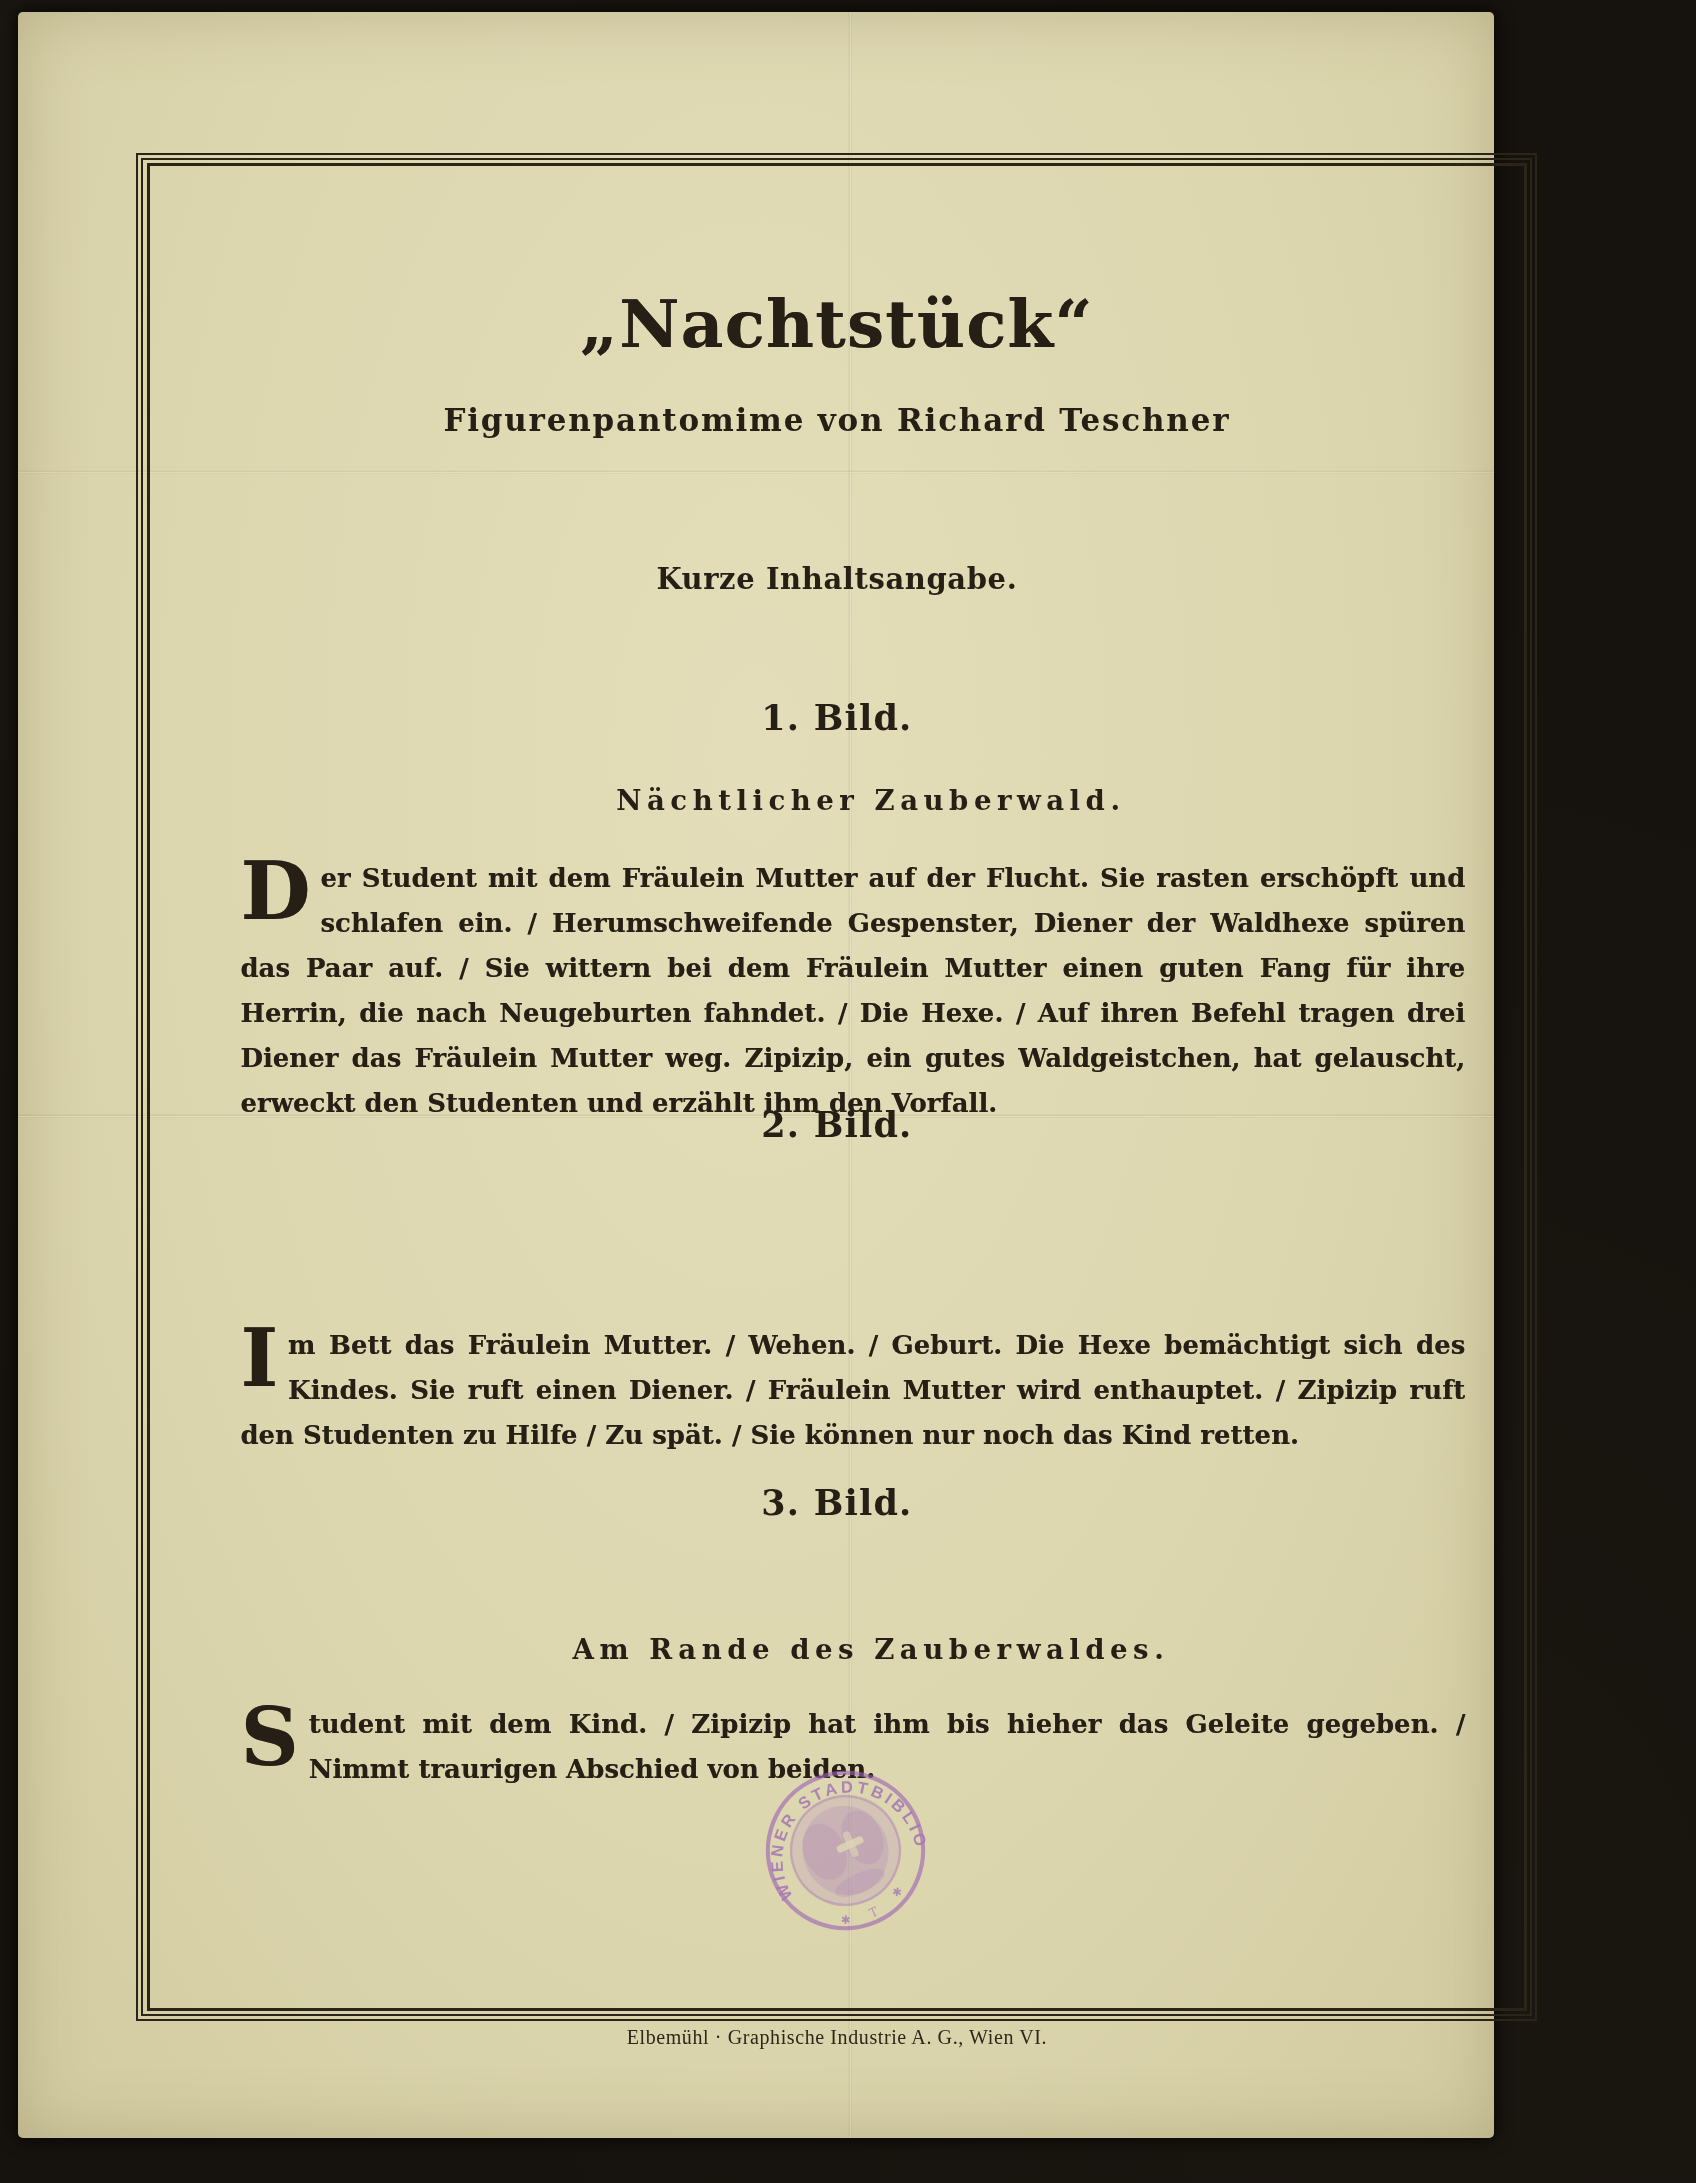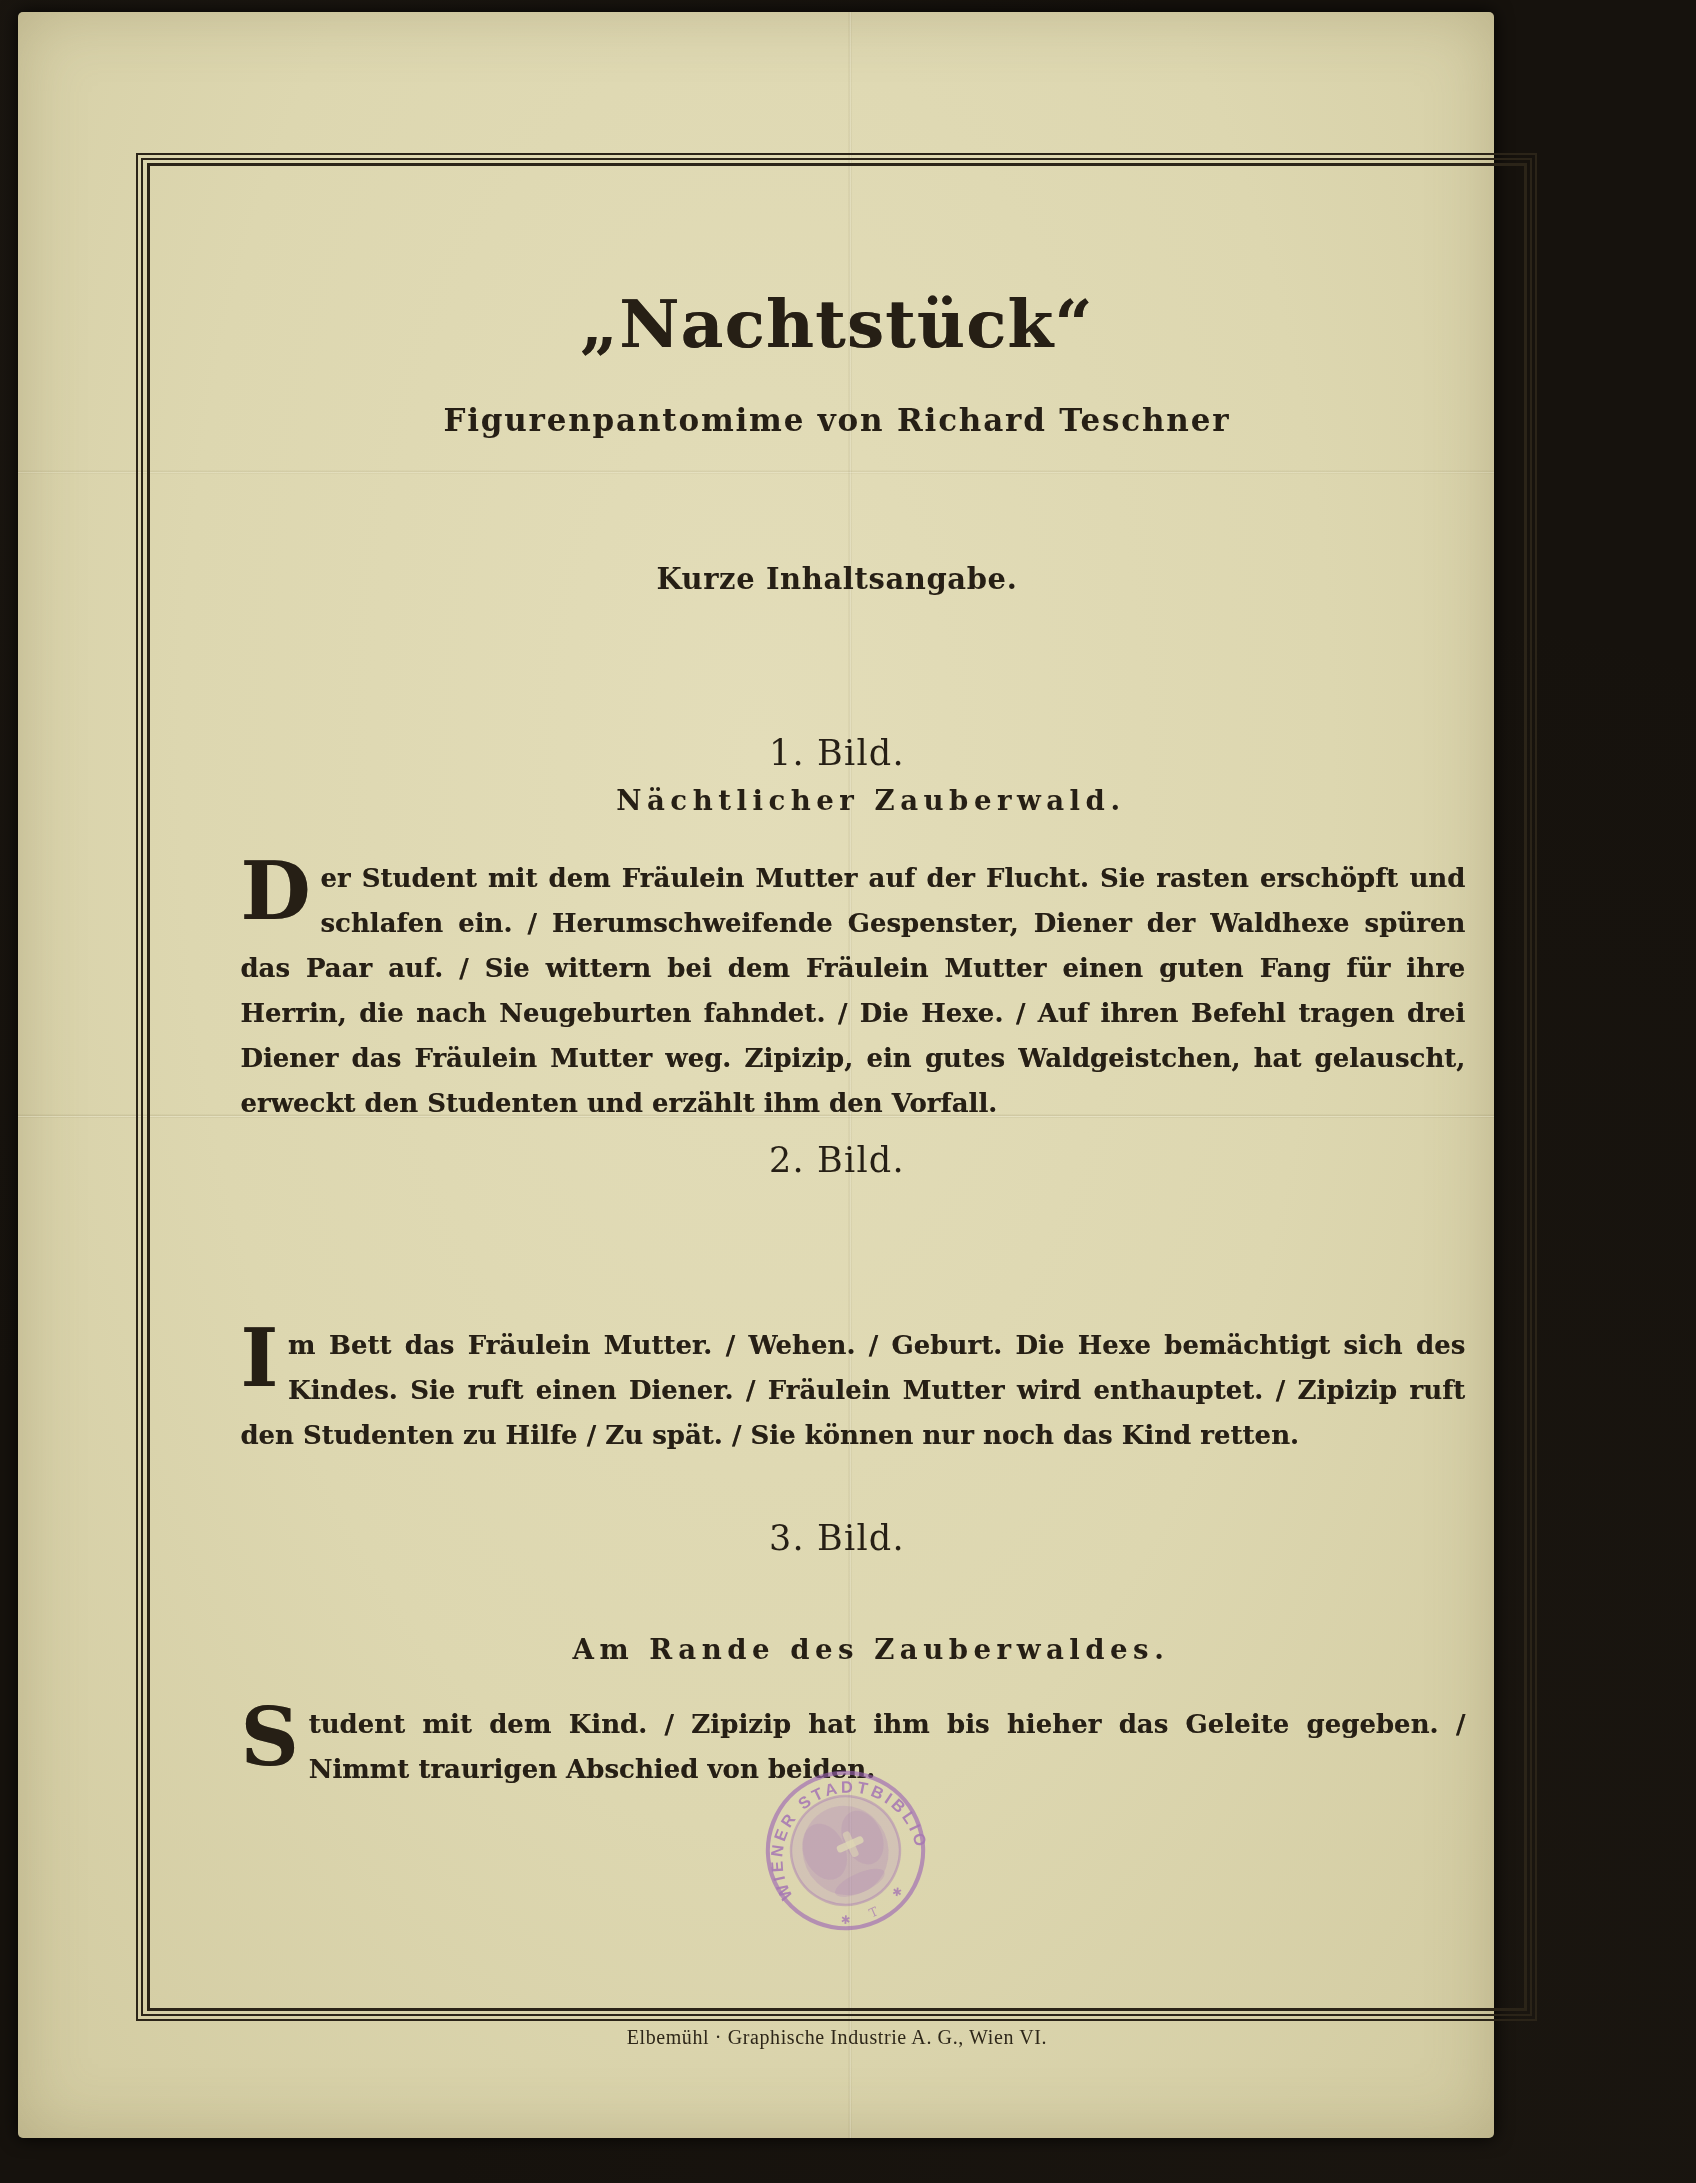--- a/index.html
+++ b/index.html
@@ -39,21 +39,21 @@
   .frame-mid { width:100%; height:100%; border:2.4px solid #2b2418; padding:3.1px; }
   .frame-inner { width:100%; height:100%; border:3.7px solid #2b2418; }
   
   .center-col { position:absolute; left:118px; width:1401px; text-align:center; color:#261f15; }
   .title {
     top:273px; font-size:66px; font-weight:bold; letter-spacing:1.2px;
     text-shadow: 0 0 0.6px rgba(38,31,21,0.7);
   }
   .subtitle { top:390px; font-size:31px; font-weight:bold; letter-spacing:1.8px; }
   .section-heading { top:550px; font-size:29px; font-weight:bold; letter-spacing:0.6px; }
-  .bild-num { font-size:35px; font-weight:normal; letter-spacing:1.2px;margin-top:36px; }
+  .bild-num { font-size:35px; font-weight:bold; letter-spacing:1.2px; }
   .scene-title { font-size:27.6px; font-weight:bold; letter-spacing:5.5px;margin-left:34px; }
   .s1n { top:685px; } .s1t { top:772px; }
   .s2n { top:1092px; } .s2t { top:1238px; }
   .s3n { top:1470px; } .s3t { top:1621px; }
   .para {
     position:absolute; left:222px; width:1225px;
     font-size:26px; font-weight:bold; line-height:45px;
     text-align:justify; color:#261f15;
     text-shadow: 0 0 0.6px rgba(38,31,21,0.55);
   }

